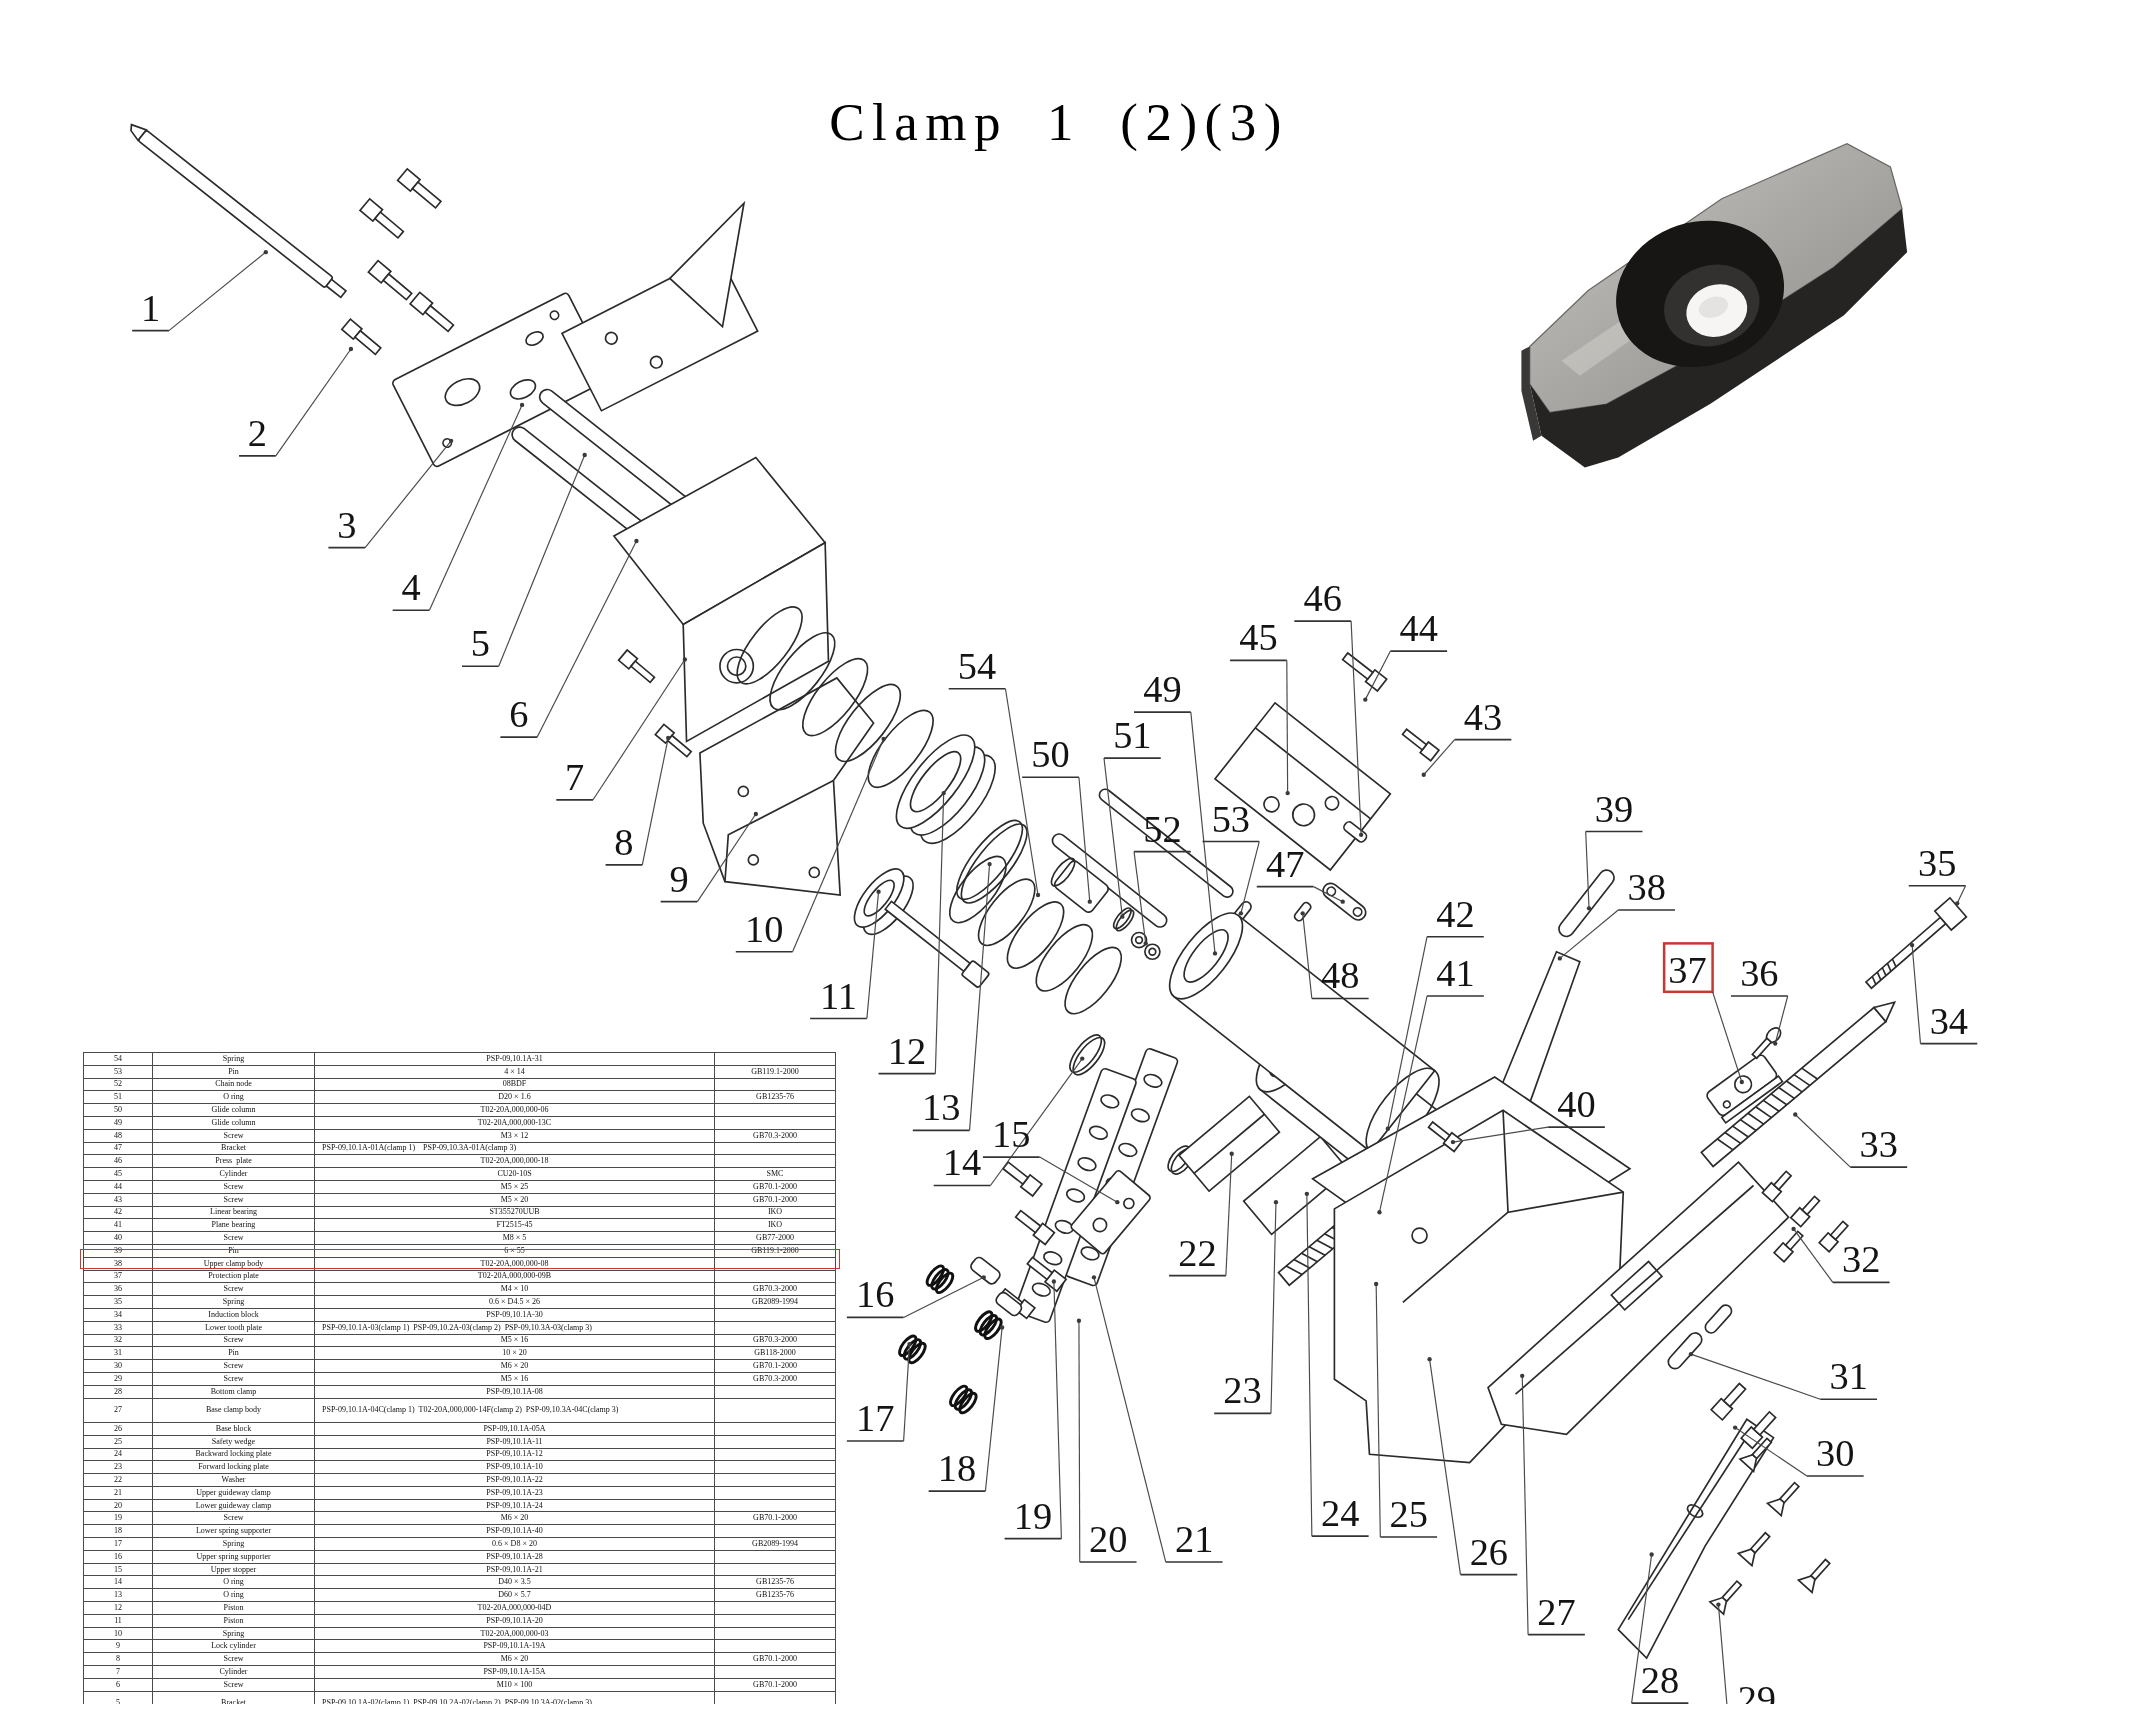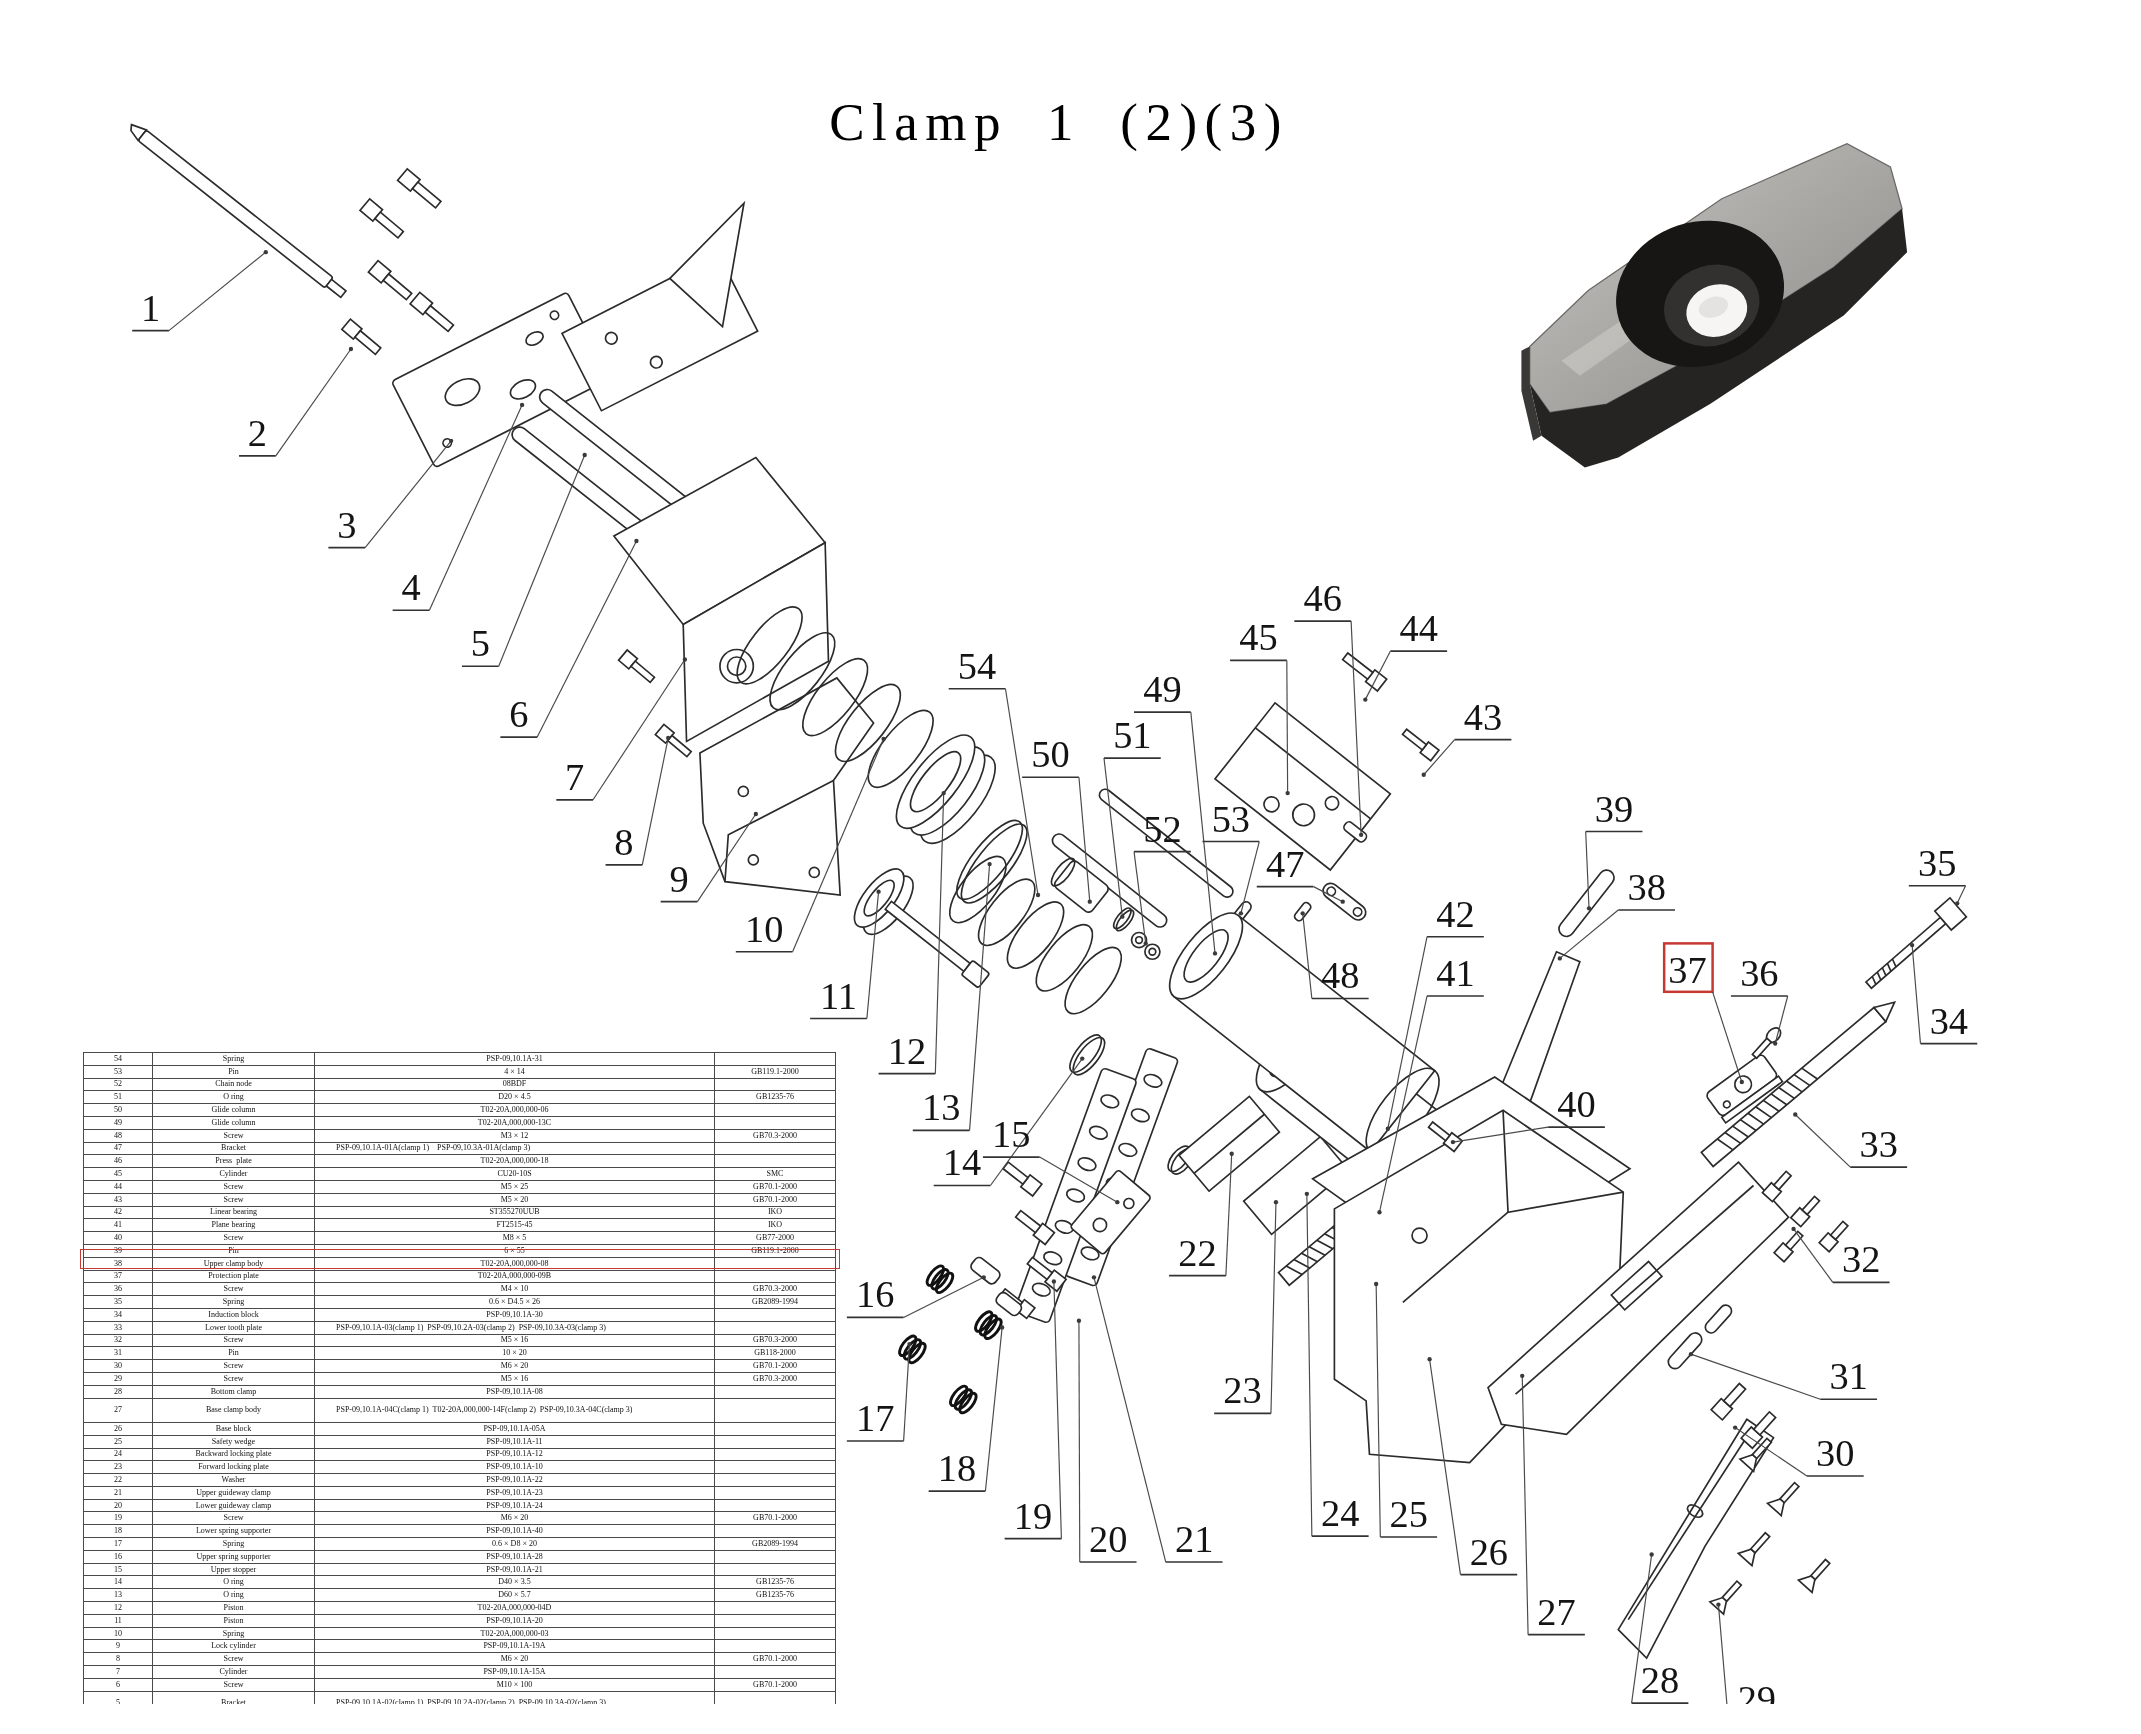--- a/index.html
+++ b/index.html
@@ -16,21 +16,21 @@
   .leader{stroke:#4a4a4a;stroke-width:1.4;fill:none;}
   .callout-underline{stroke:#333;stroke-width:2;}
   .callout-num{font-family:"Liberation Serif",serif;font-size:46px;fill:#141414;}
   .callout-dot{fill:#3a3a3a;}
   
   .parts-table{position:absolute;left:83px;top:1052px;z-index:3;border-collapse:collapse;
                table-layout:fixed;width:752px;background:#fff;border:1.7px solid #3c3c3c;}
   .parts-table td{border:0.8px solid #4a4a4a;font-size:8px;line-height:1;height:11.8px;
                   padding:0;text-align:center;color:#101010;overflow:hidden;white-space:pre;}
   .parts-table tr.tall td{height:23.4px;}
-  .parts-table td.spec.long{text-align:left;padding-left:21px;}
+  .parts-table td.spec.long{text-align:left;padding-left:7px;}
   .row-hl{position:absolute;left:80px;top:1249px;width:758px;height:17.5px;z-index:4;
           border:1.7px solid #c43a33;pointer-events:none;}
 </style>
 </head>
 <body>
 
 <div class="page">
 
   <div class="title">Clamp 1 (2)(3)</div>
 
@@ -815,21 +815,21 @@
         </tr>
         <tr>
           <td class="no">52</td>
           <td class="name">Chain node</td>
           <td class="spec">08BDF</td>
           <td class="std"></td>
         </tr>
         <tr>
           <td class="no">51</td>
           <td class="name">O ring</td>
-          <td class="spec">D20 × 4.5</td>
+          <td class="spec">D20 × 1.6</td>
           <td class="std">GB1235-76</td>
         </tr>
         <tr>
           <td class="no">50</td>
           <td class="name">Glide column</td>
           <td class="spec">T02-20A,000,000-06</td>
           <td class="std"></td>
         </tr>
         <tr>
           <td class="no">49</td>

